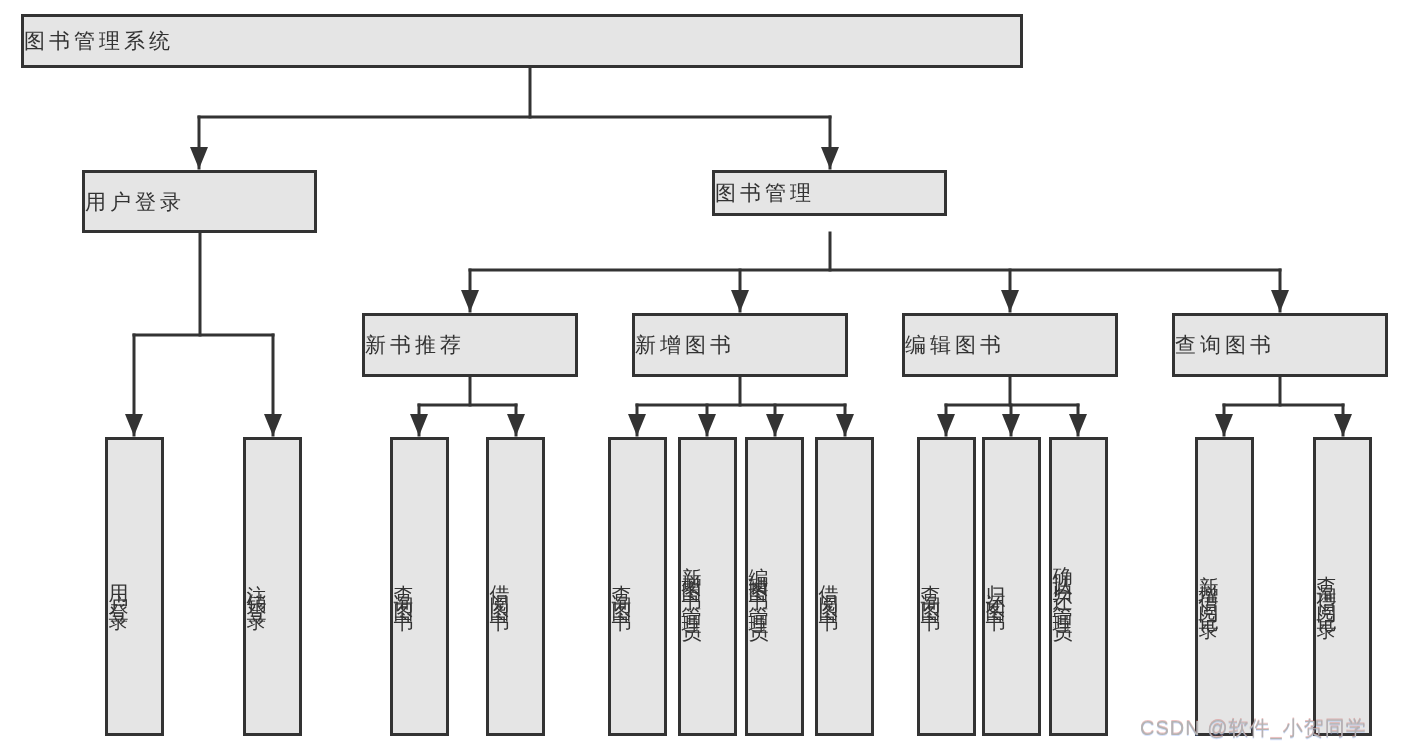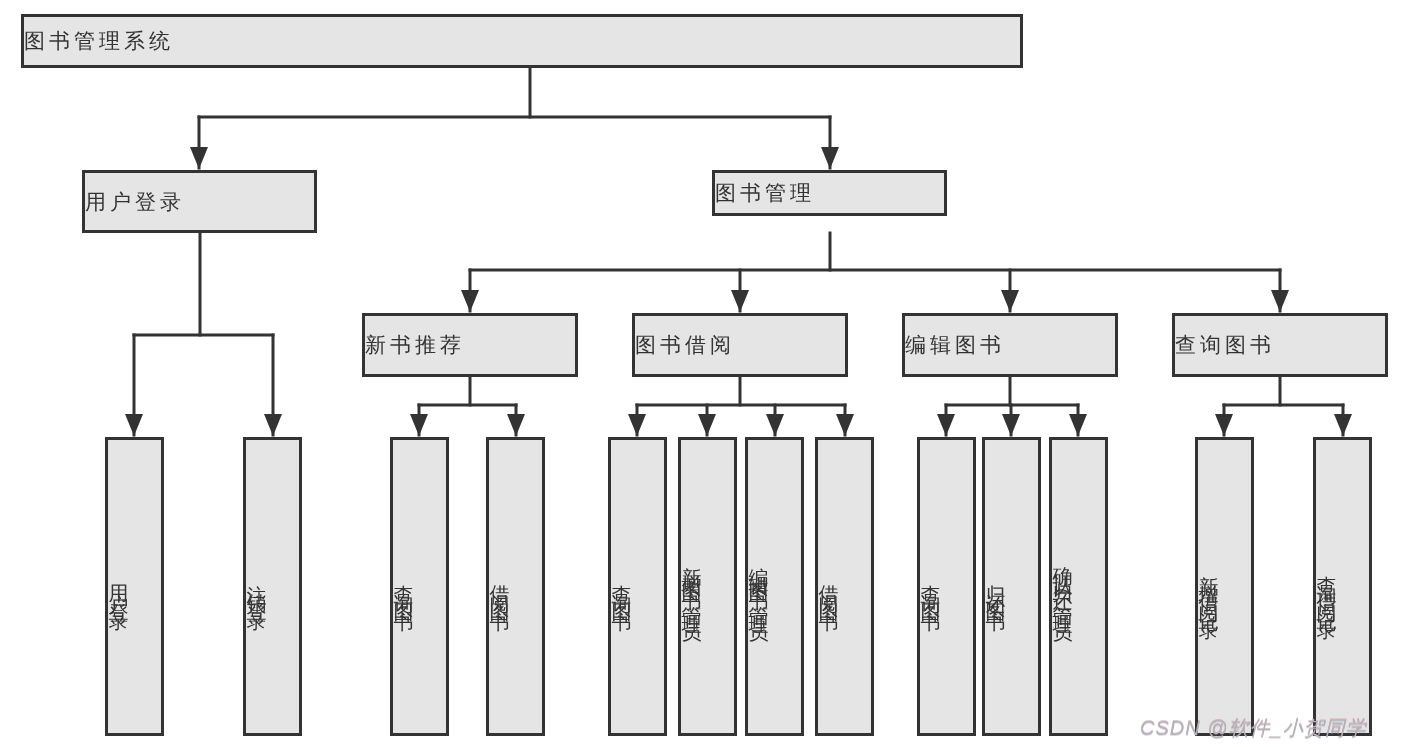--- a/index.html
+++ b/index.html
@@ -16,21 +16,20 @@
     font-size:21px;letter-spacing:4px;color:#333333;white-space:nowrap;
   }
   .vlabel{
     writing-mode:vertical-rl;text-orientation:mixed;
     font-size:20px;letter-spacing:9px;line-height:1.1;color:#333333;white-space:nowrap;
   }
   .watermark{
     position:absolute;left:1140px;top:715px;z-index:3;
     font-size:20px;letter-spacing:1px;color:#b3b3b3;white-space:nowrap;
     text-shadow:0 -1px 0 rgba(205,80,80,0.35),0 1px 0 rgba(120,160,255,0.30);
-    font-style:italic;
   }
 </style>
 </head>
 <body>
 
 <div class="stage">
 
   <svg class="connectors" width="1405" height="747" viewBox="0 0 1405 747">
     <defs>
       <marker id="ah" markerUnits="userSpaceOnUse" markerWidth="26" markerHeight="22" refX="23" refY="11" orient="auto">
@@ -89,21 +88,21 @@
     <span class="hlabel">用户登录</span>
   </div>
   <div class="node" style="left:712px;top:170px;width:235px;height:46px">
     <span class="hlabel">图书管理</span>
   </div>
 
   <div class="node" style="left:362px;top:313px;width:216px;height:64px">
     <span class="hlabel">新书推荐</span>
   </div>
   <div class="node" style="left:632px;top:313px;width:216px;height:64px">
-    <span class="hlabel">图书借阅</span>
+    <span class="hlabel">新增图书</span>
   </div>
   <div class="node" style="left:902px;top:313px;width:216px;height:64px">
     <span class="hlabel">编辑图书</span>
   </div>
   <div class="node" style="left:1172px;top:313px;width:216px;height:64px">
     <span class="hlabel">查询图书</span>
   </div>
 
   <div class="node" style="left:105px;top:437px;width:59px;height:299px">
     <span class="vlabel">用户登录</span>

